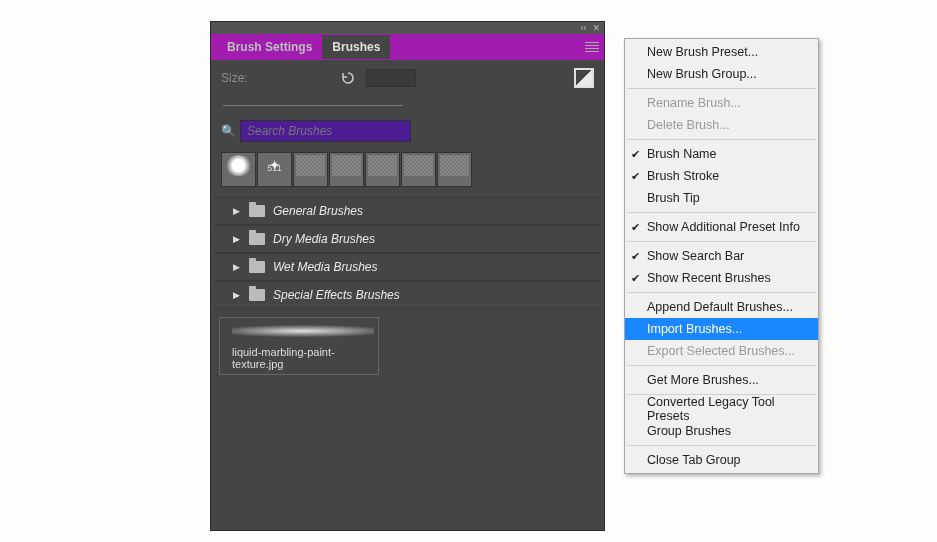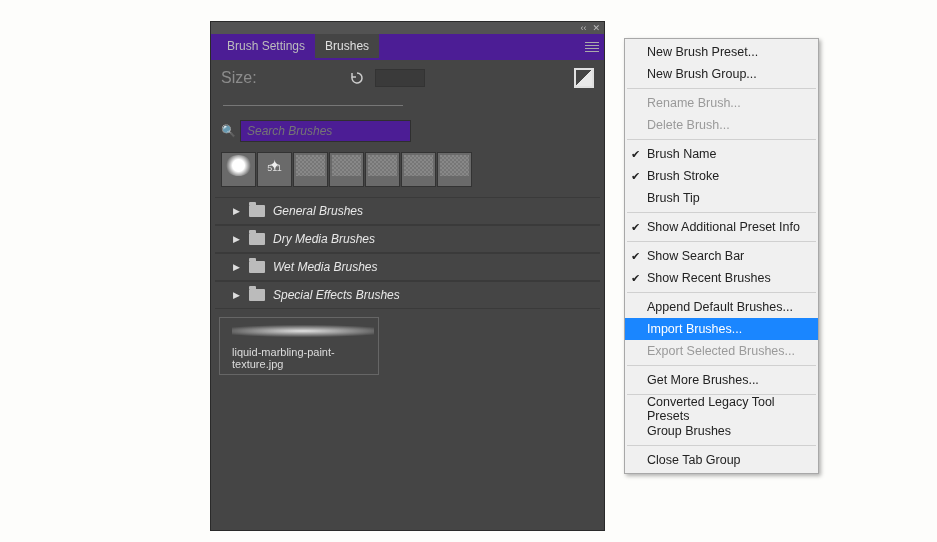--- a/index.html
+++ b/index.html
@@ -23,24 +23,25 @@
   .titlebar {
     height: 12px;
     background: #535353;
     display: flex; justify-content: flex-end; align-items: center;
     padding: 0 4px;
     gap: 6px;
   }
   .titlebar-icon { color: #bbb; font-size: 9px; cursor: pointer; }
   .tabs {
     display: flex; height: 26px;
-    background: #4c1d95;
+    background: #a21caf;
     padding-left: 6px;
-    align-items: flex-start;
-    position: relative;
+    align-items: center;
+    position: relative;
+    font-weight: bold;
   }
   .tab {
     padding: 5px 10px;
     color: #bdbdbd;
     font-size: 12px;
     cursor: pointer;
   }
   .tab.active {
     background: #454545;
     color: #e0e0e0;
@@ -55,21 +56,21 @@
   .panel-body {
     background: #454545;
     flex: 1;
     padding: 8px 4px 4px 4px;
     display: flex; flex-direction: column;
   }
   .size-row {
     display: flex; align-items: center; gap: 10px;
     padding: 0 6px;
   }
-  .size-label { color: #8c8c8c; font-size: 16px; }
+  .size-label { color: #8c8c8c; font-size: 12px; }
   .reset-icon {
     margin-left: 82px;
     width: 16px; height: 16px;
     cursor: pointer;
   }
   .size-field {
     width: 50px; height: 18px;
     background: #3a3a3a;
     border: 1px solid #333;
   }

